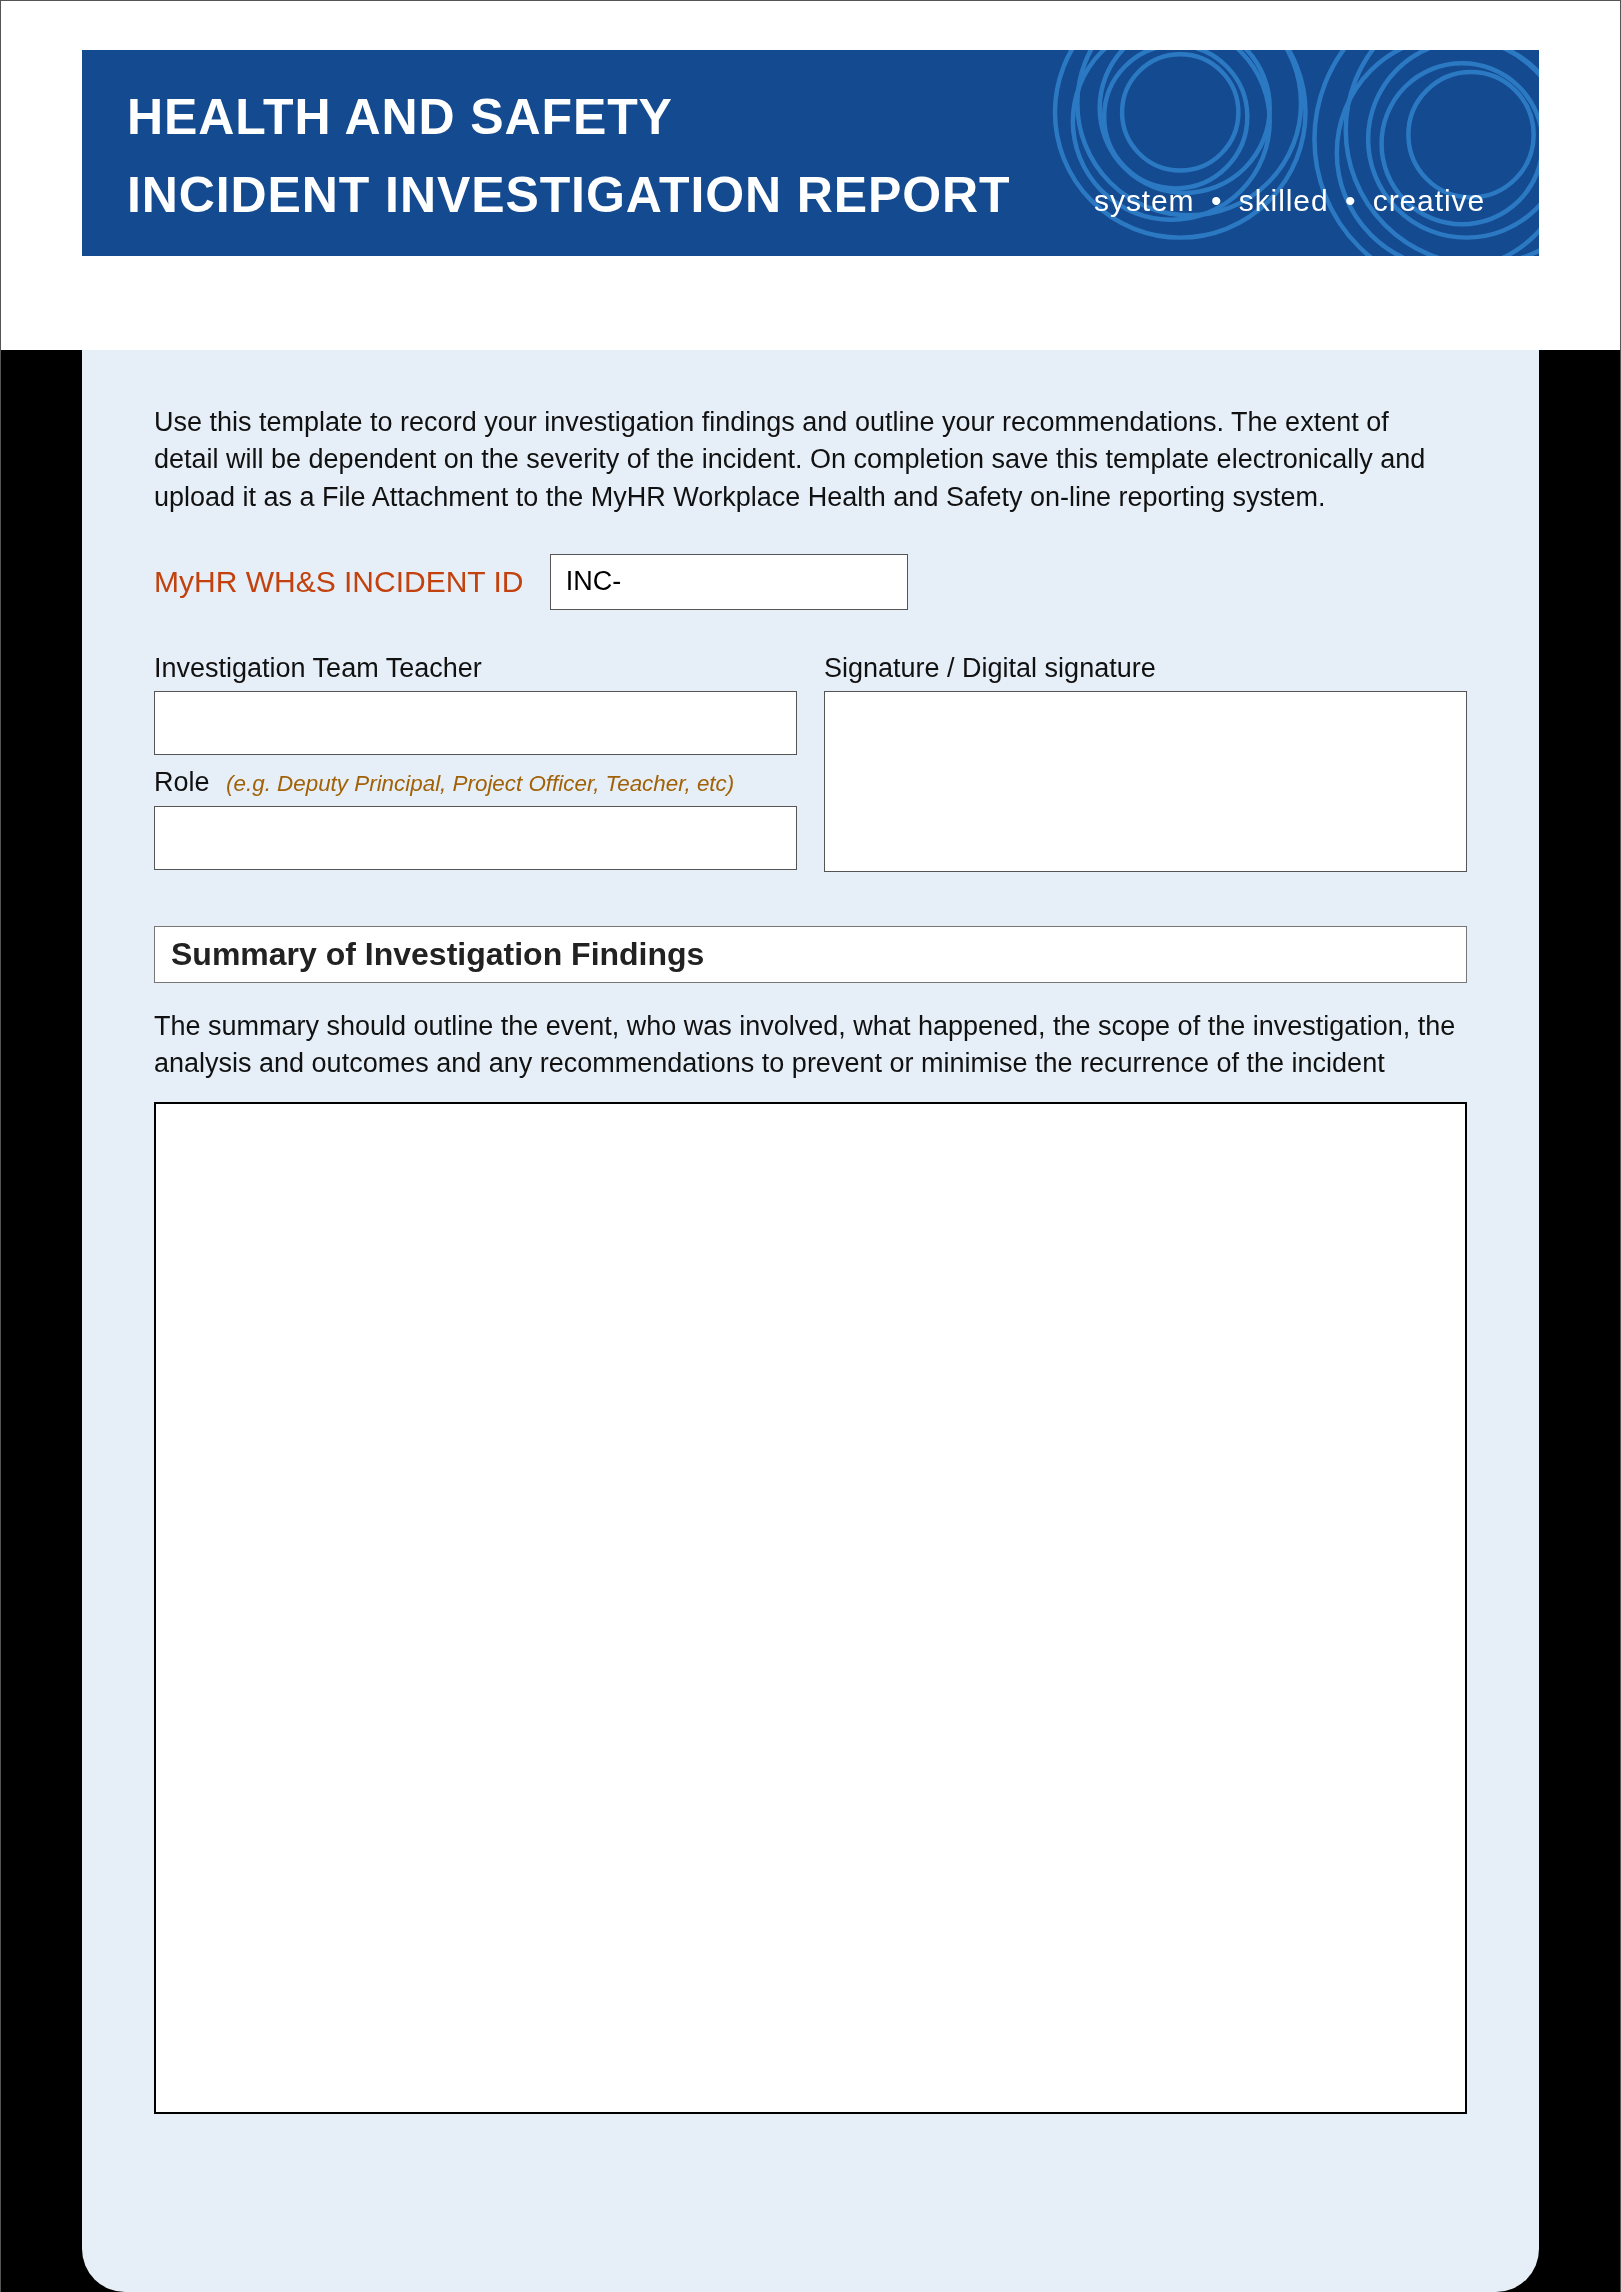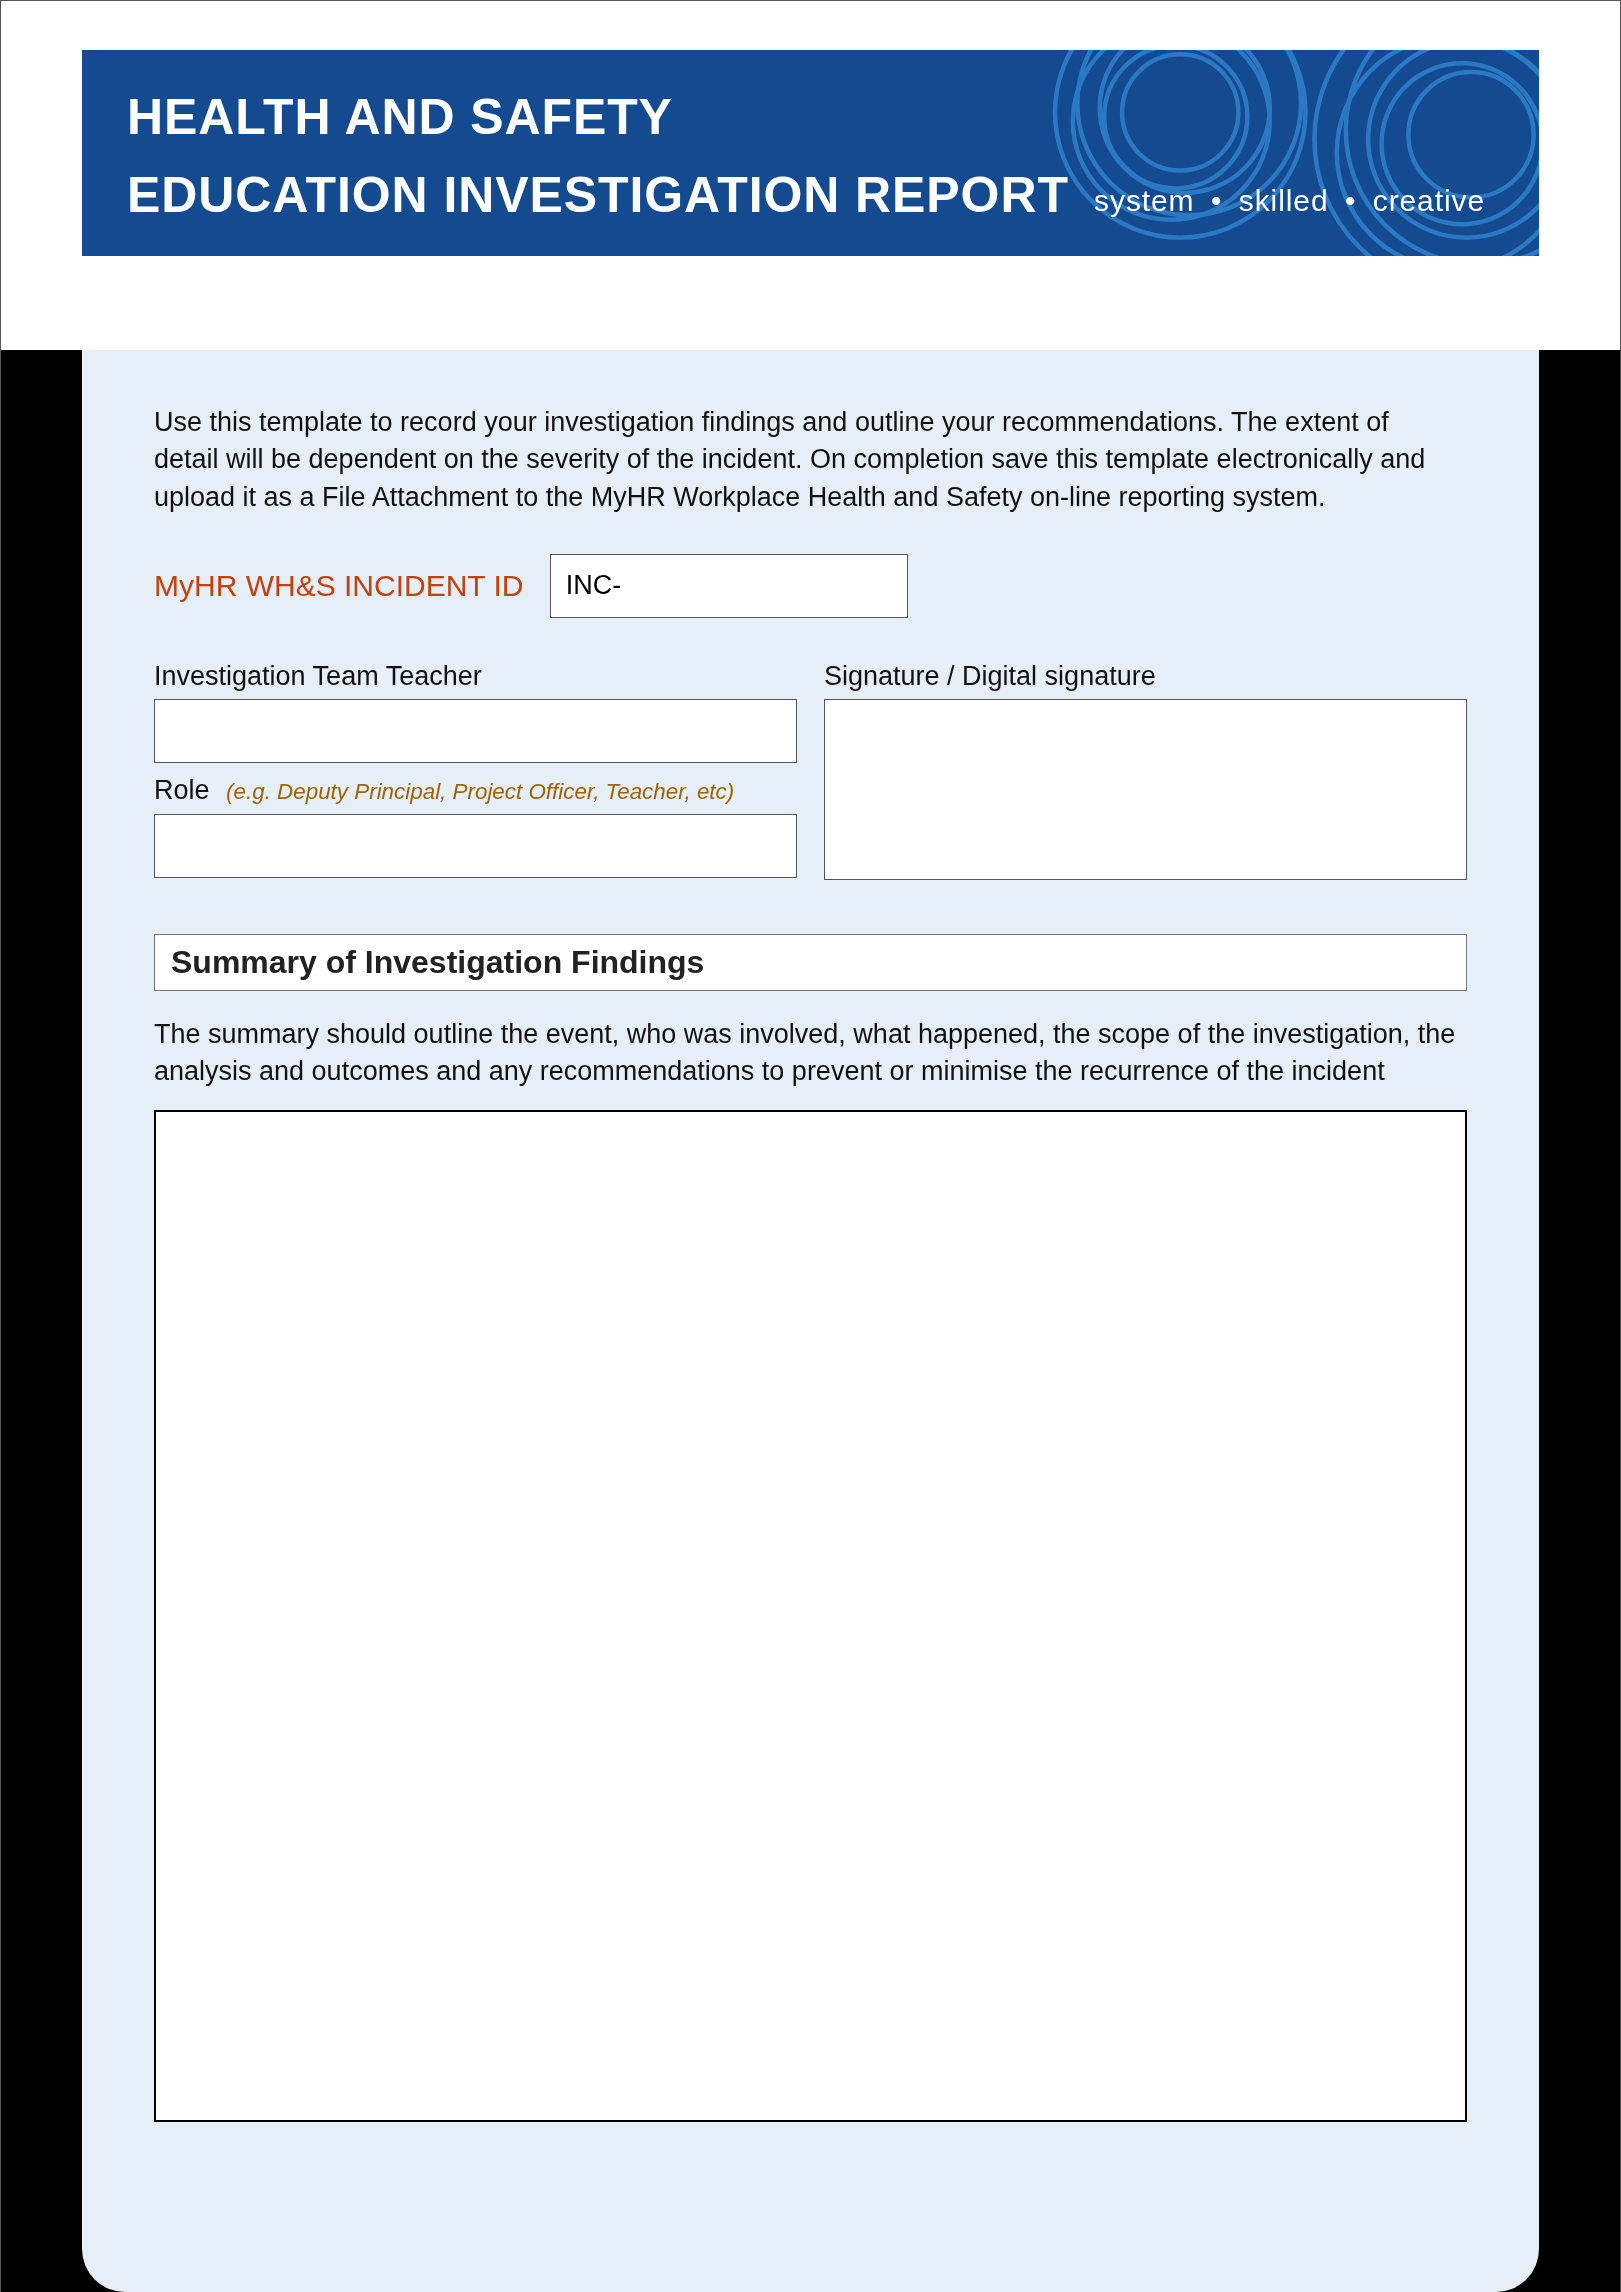--- a/index.html
+++ b/index.html
@@ -113,21 +113,21 @@
   .input {
     background: #ffffff;
     border: 1.3px solid #555;
     font-size: 27px;
     padding: 9px 14.3px;
     box-sizing: border-box;
     font-family: inherit;
   }
   .incident-id-input {
     width: 358px;
-    height: 64px;
+    height: 56px;
   }
   .two-col {
     display: flex;
     gap: 27px;
     margin-top: 43px;
   }
   .col-left { flex: 1; }
   .col-right { flex: 1; }
   .field-label {
     font-size: 27px;
@@ -200,21 +200,21 @@
           <circle cx="560" cy="150" r="170"></circle>
             <circle cx="575" cy="140" r="150"></circle>
             <circle cx="545" cy="165" r="130"></circle>
             <circle cx="560" cy="150" r="110"></circle>
             <circle cx="555" cy="155" r="90"></circle>
             <circle cx="565" cy="145" r="70"></circle>
         </g>
       </svg>
       <h1>
         <span>HEALTH AND SAFETY</span><br>
-        <span>EDUCATION INVESTIGATION REPORT</span>
+        <span>INCIDENT INVESTIGATION REPORT</span>
       </h1>
       <div class="tagline">
         <span>system</span>
         <span class="bullet">•</span>
         <span>skilled</span>
         <span class="bullet">•</span>
         <span>creative</span>
       </div>
     </div>
   </div>

